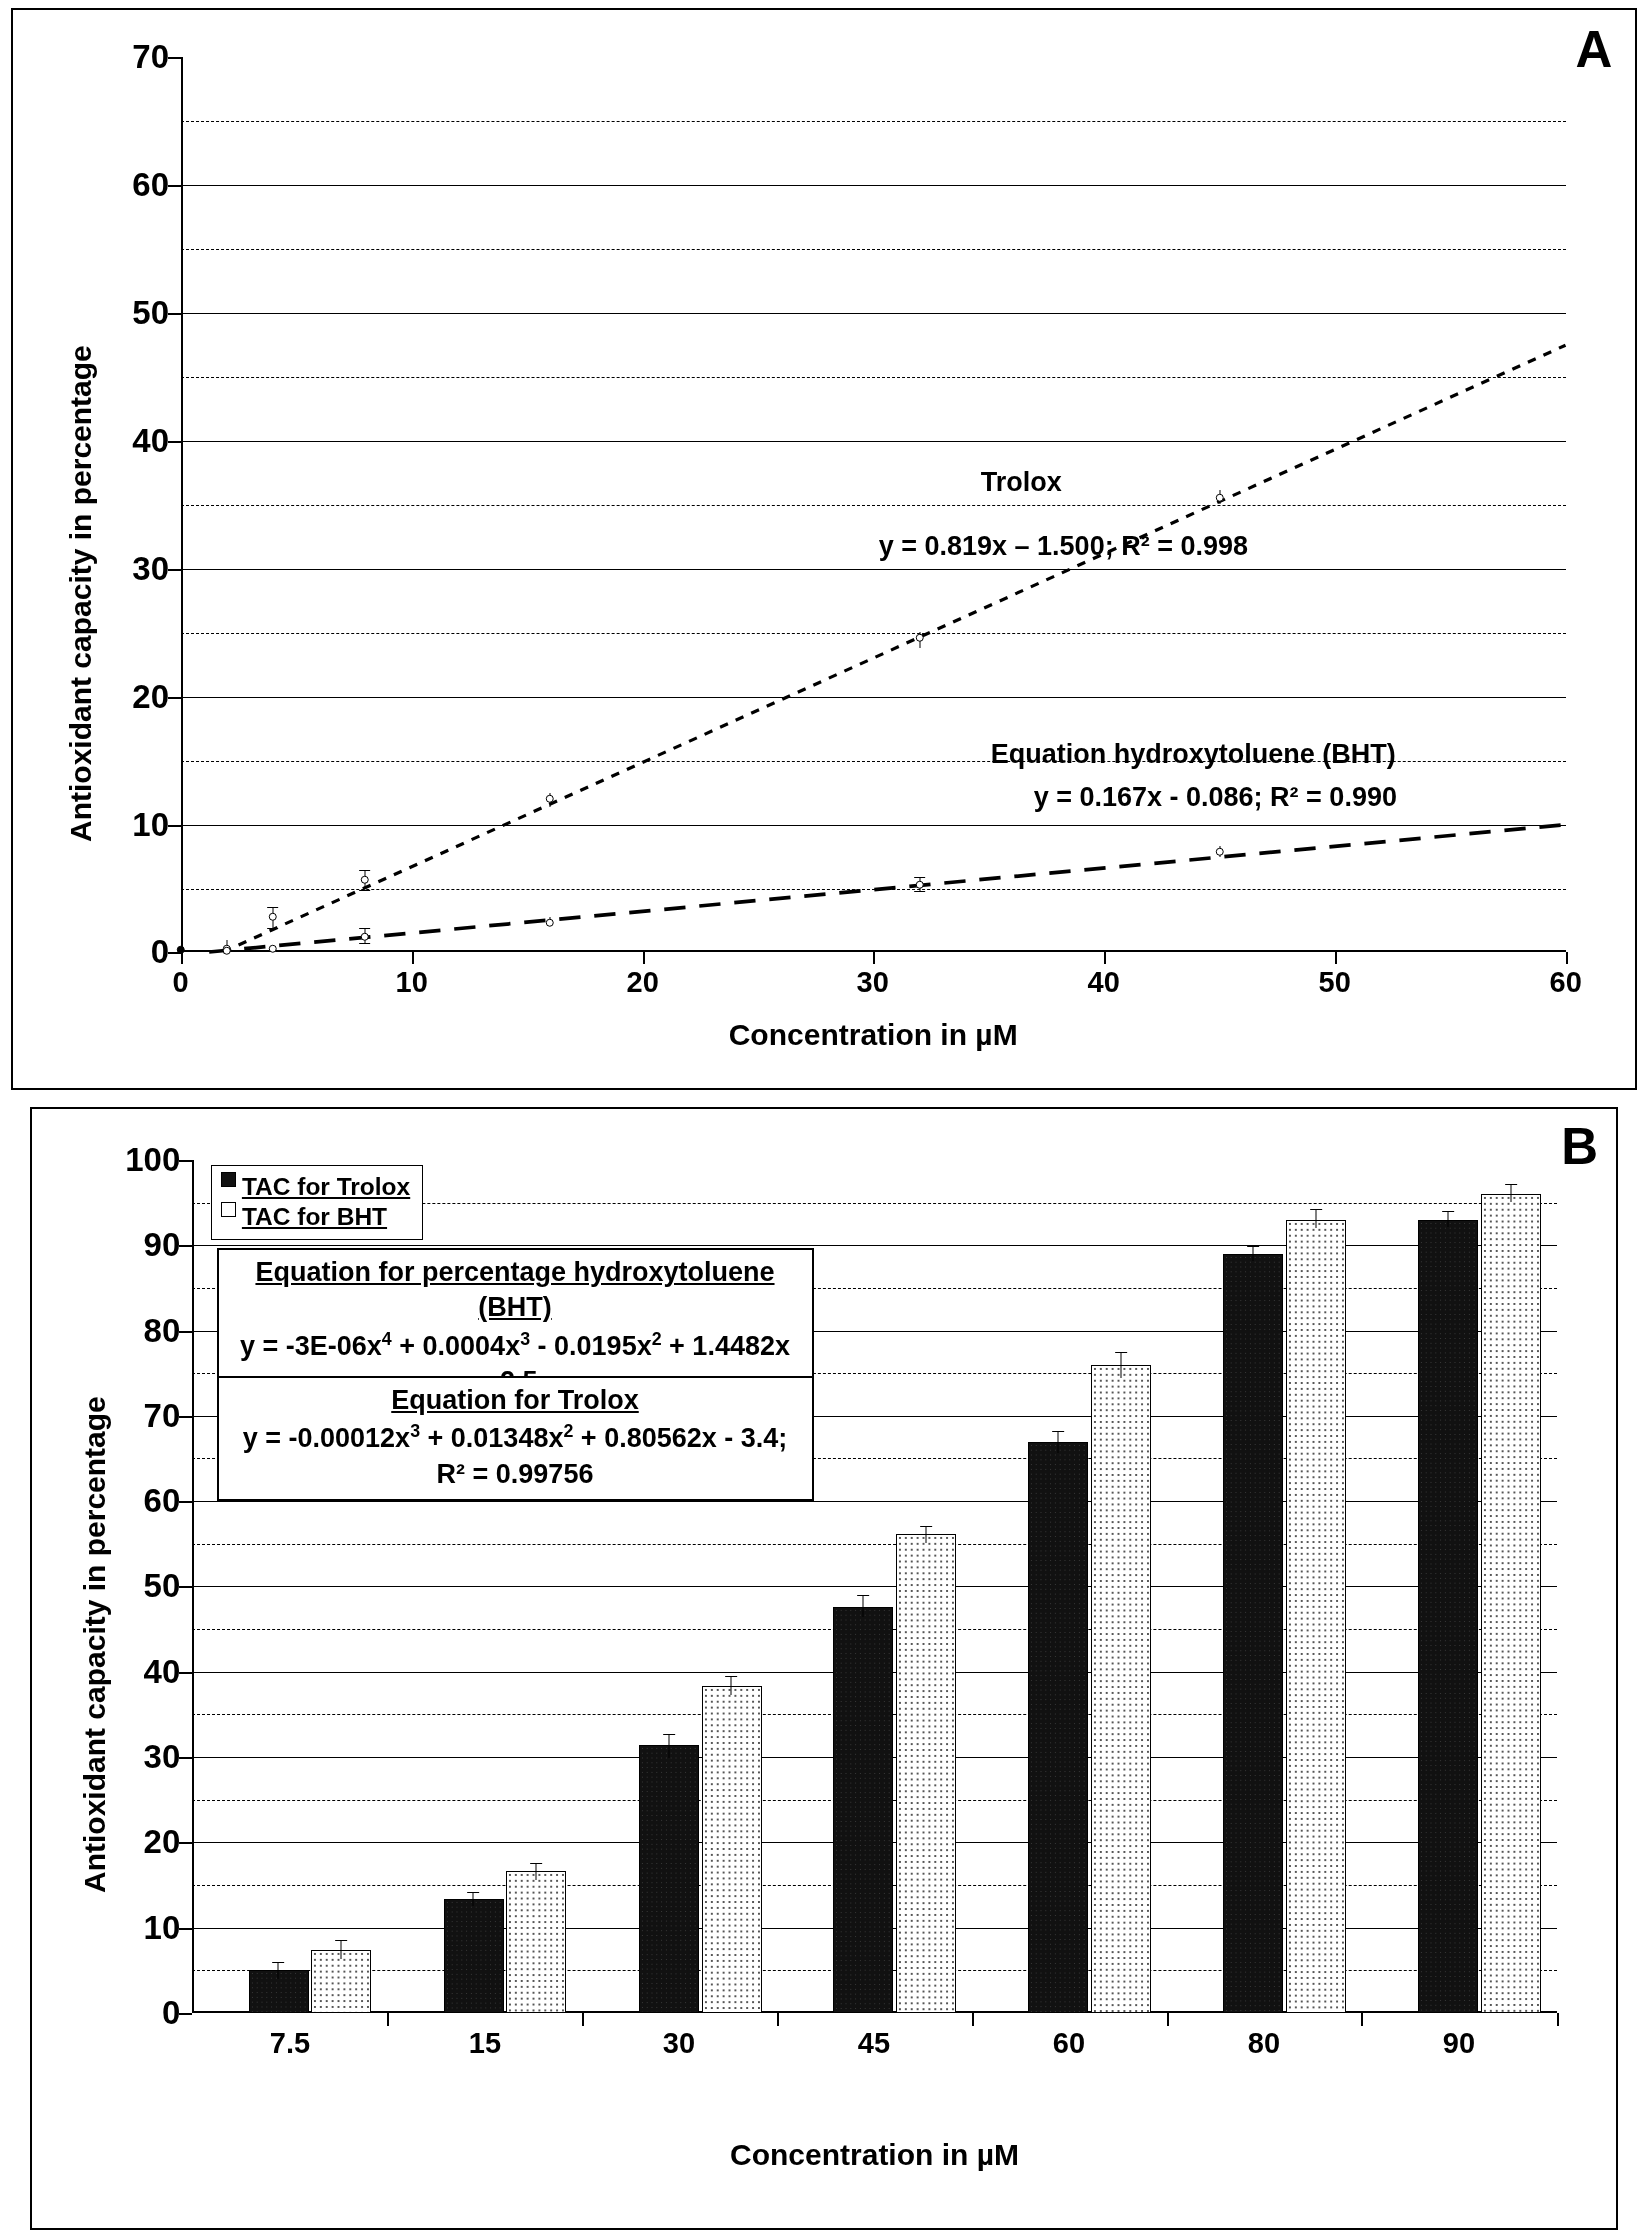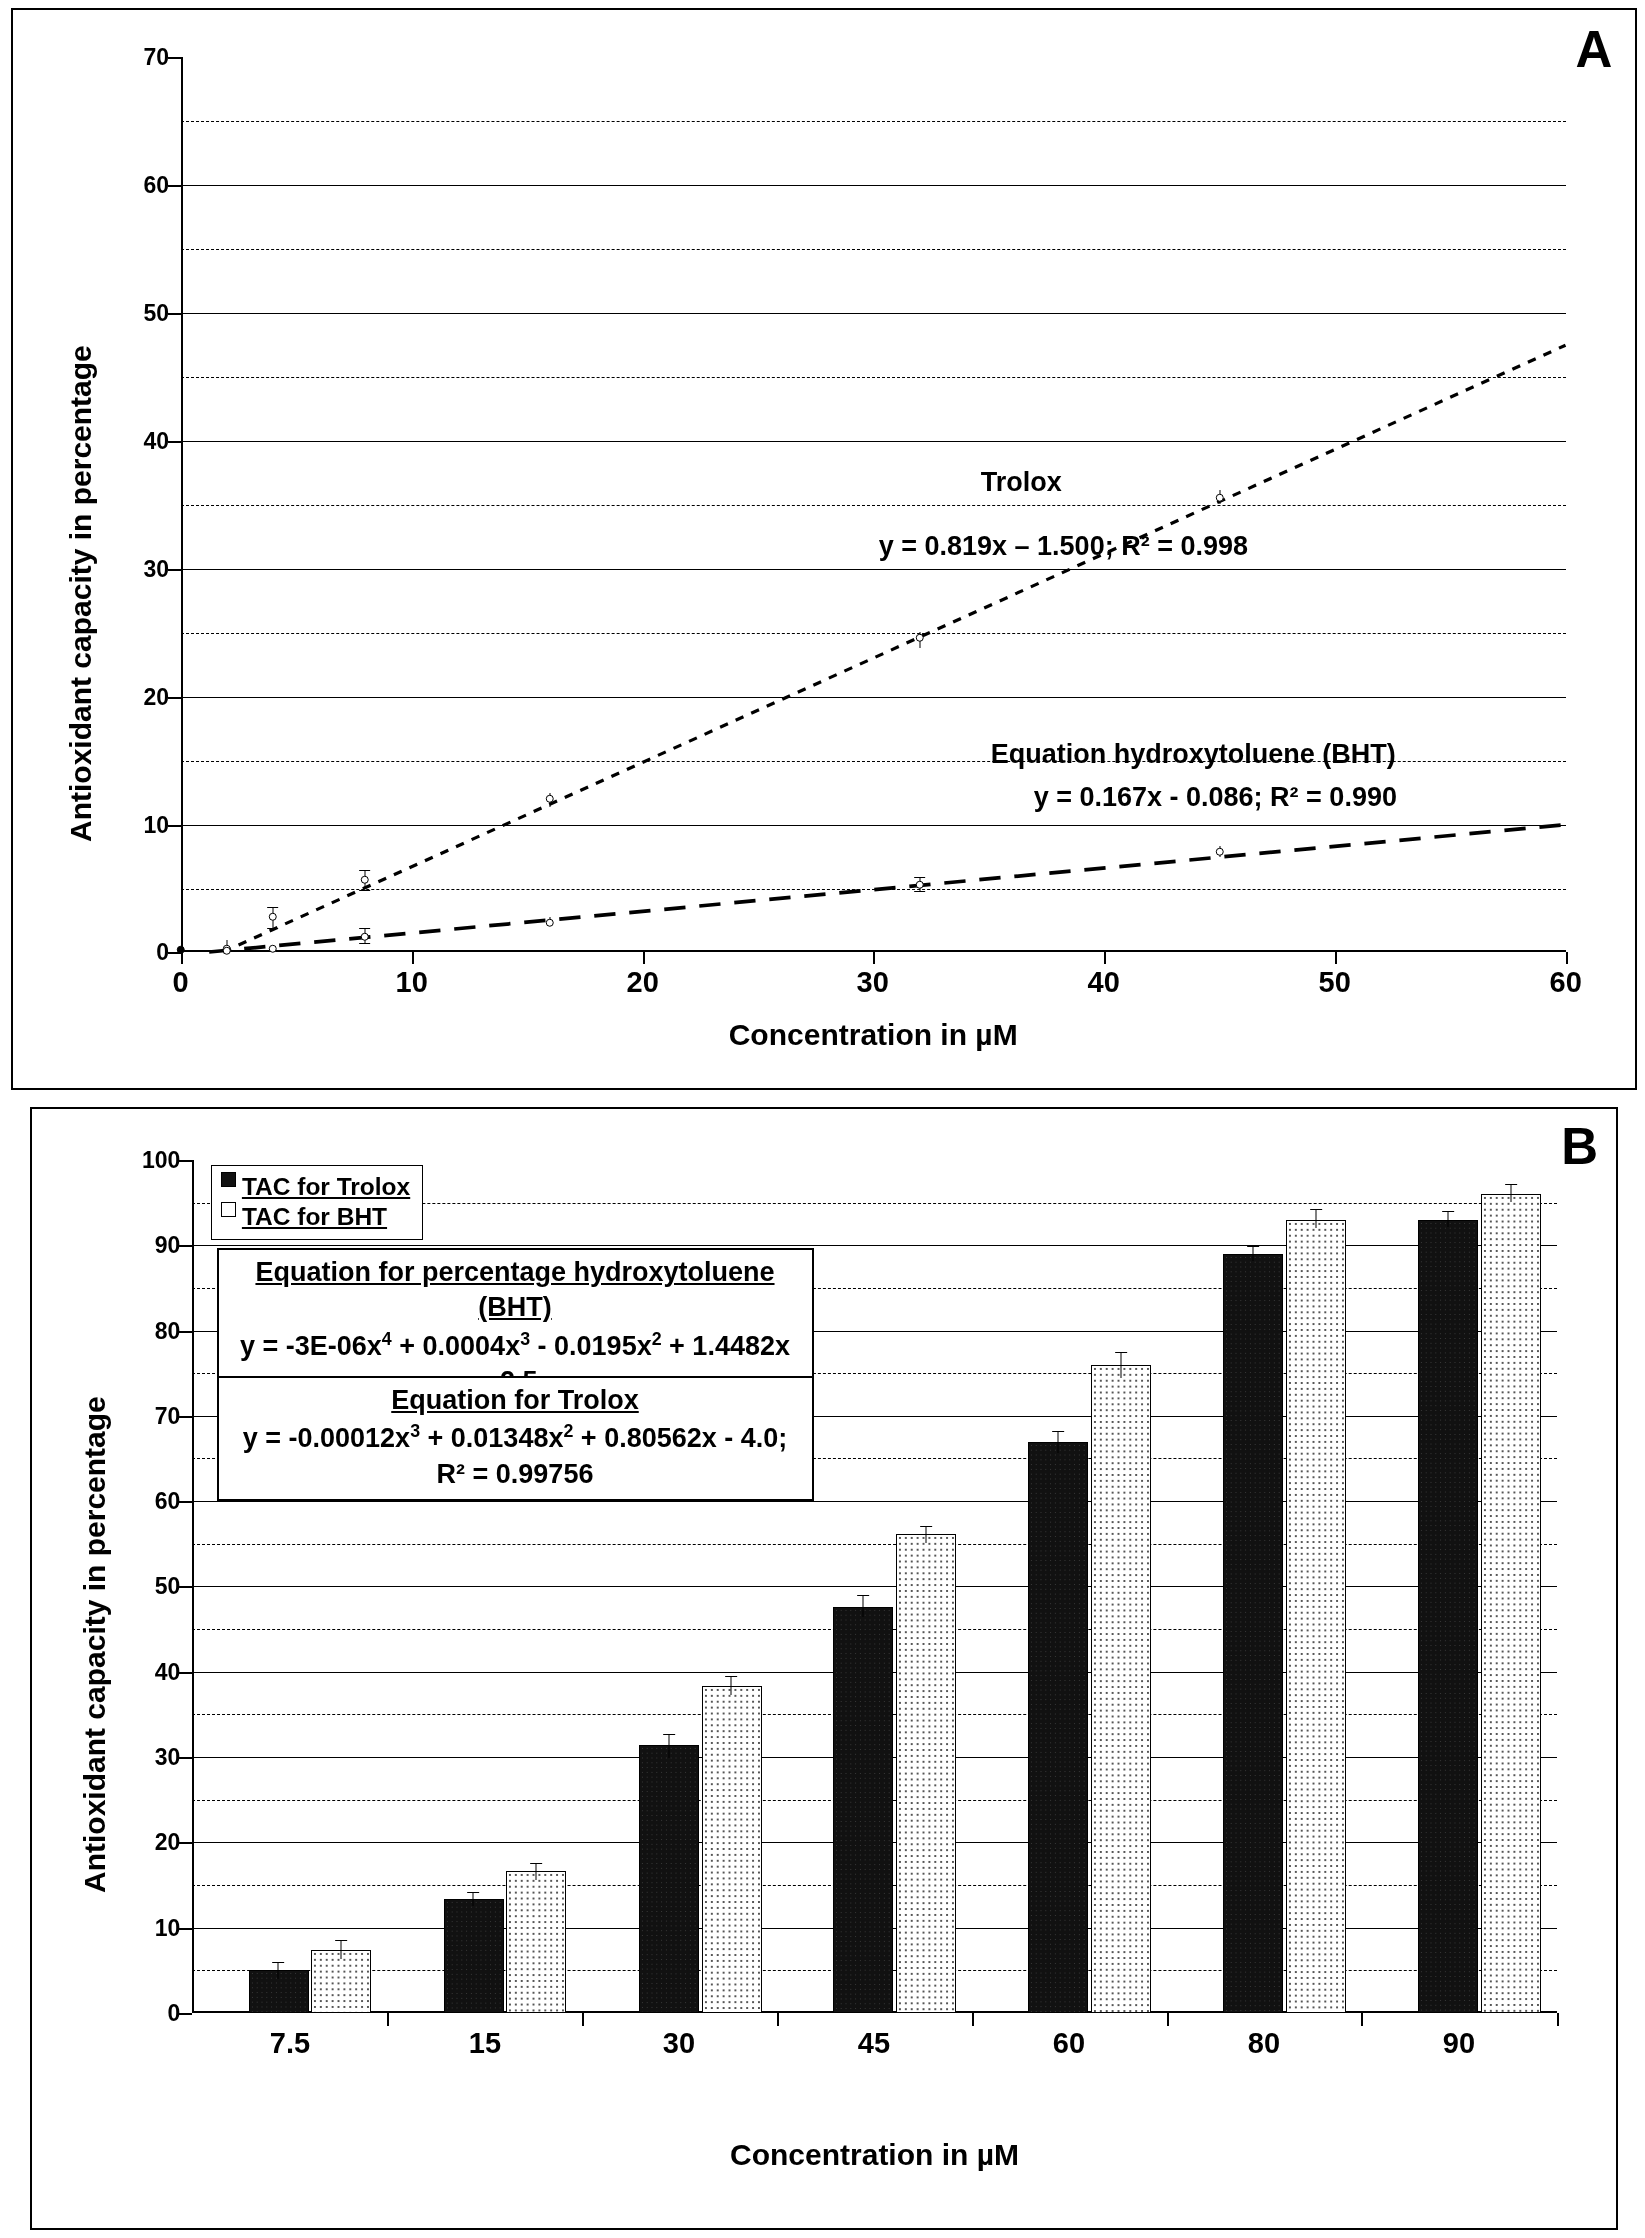--- a/index.html
+++ b/index.html
@@ -61,21 +61,21 @@
     border-top: 1.6px solid #000;
   }
   .gl.dashed {
     border-top: 1.6px dashed #000;
   }
   .tick-y {
     position: absolute;
     right: 100%;
     margin-right: 11.7px;
     transform: translateY(-50%);
-    font-size: 23px;
+    font-size: 33px;
     font-weight: bold;
     white-space: nowrap;
   }
   .tick-mark-y {
     position: absolute;
     left: -12.8px;
     width: 12.8px;
     height: 0;
     border-top: 2.1px solid #000;
   }
@@ -523,18 +523,18 @@
     </div>
 
     <div class="eq-box" style="left:24.5px; top:88px; width:597px;">
       <span class="eq-title">Equation for percentage hydroxytoluene (BHT)</span>
       <span><span>y = -3E-06x</span><sup>4</sup><span> + 0.0004x</span><sup>3</sup><span> - 0.0195x</span><sup>2</sup><span> + 1.4482x - 2.5;</span></span><br>
       <span>R² = 0.9991</span>
     </div>
 
     <div class="eq-box" style="left:24.5px; top:216px; width:597px;">
       <span class="eq-title">Equation for Trolox</span>
-      <span><span>y = -0.00012x</span><sup>3</sup><span> + 0.01348x</span><sup>2</sup><span> + 0.80562x - 4.0;</span></span><br>
+      <span><span>y = -0.00012x</span><sup>3</sup><span> + 0.01348x</span><sup>2</sup><span> + 0.80562x - 3.4;</span></span><br>
       <span>R² = 0.99756</span>
     </div>
   </div>
 </div>
 
 
 </body></html>

